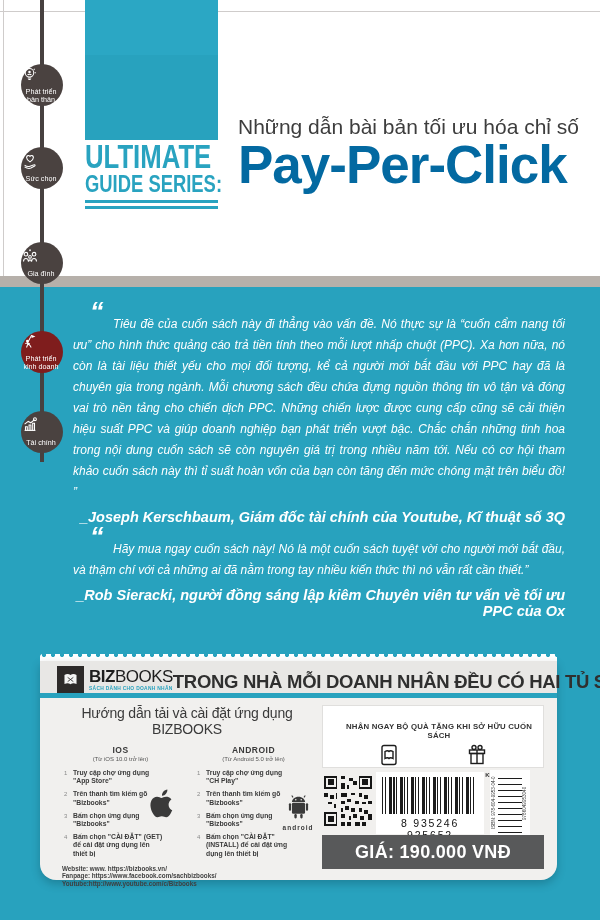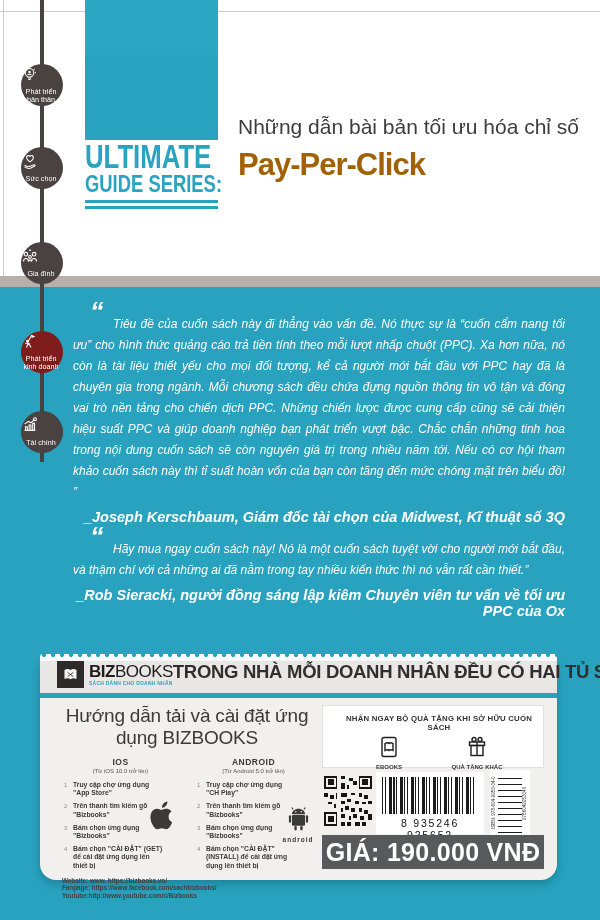--- a/index.html
+++ b/index.html
@@ -16,21 +16,21 @@
               background:linear-gradient(#2ba7c4 0 55px,#28a2be 55px);}
   .series{position:absolute;left:85px;top:142px;width:140px;color:#29a3c0;}
   .series .l1{font-size:33px;font-weight:800;line-height:29px;white-space:nowrap;
               transform:scaleX(.78);transform-origin:0 0;}
   .series .l2{font-size:23px;font-weight:800;line-height:26px;white-space:nowrap;
               transform:scaleX(.80);transform-origin:0 0;}
   .series .rule{width:133px;height:3px;background:#29a3c0;margin-top:3px;}
   
   .title{position:absolute;left:238px;top:114px;color:#3d3d3d;}
   .title .t1{font-size:21px;line-height:26px;font-weight:500;}
-  .title .t2{font-size:31px;line-height:50px;font-weight:800;color:#a16207;letter-spacing:-1px;}
+  .title .t2{font-size:53px;line-height:50px;font-weight:800;color:#0369a1;letter-spacing:-1px;}
   .title .t3{font-size:21px;line-height:26px;font-weight:500;}
   
   .timeline{position:absolute;left:40px;top:0;width:4px;height:462px;background:#474140;}
   .cat{position:absolute;left:21px;width:42px;height:42px;border-radius:50%;background:#4a4240;
        color:#fff;display:flex;flex-direction:column;align-items:flex-start;justify-content:center;
        text-align:center;}
   .cat.red{background:#7f1d1d;}
   .cat svg{flex:none;}
   .cat .lbl{font-size:7.2px;line-height:8.2px;margin-top:1px;width:40px;}
   
@@ -39,69 +39,69 @@
   .quote p{margin:14px 0 0;font-size:12px;line-height:21px;text-align:justify;text-indent:40px;}
   .quote .attr{text-align:right;font-size:14.5px;margin-top:6px;font-weight:600;}
   .q1{top:300px;} .q2{top:525px;}
   
   .perf{position:absolute;left:40px;top:654px;width:517px;height:7px;background:#fff;
         background-image:radial-gradient(circle at 4px 1px,#28a2be 1.8px,rgba(0,0,0,0) 2.3px);
         background-size:9px 7px;border-radius:3px 3px 0 0;}
   .card{position:absolute;left:40px;top:661px;width:517px;height:219px;background:#f1f0ee;
         border-radius:0 0 16px 16px;box-shadow:0 4px 8px rgba(0,40,50,.25);}
   .card-header{position:absolute;left:0;top:0;width:100%;height:32px;background:#e8e7e5;
-               display:flex;align-items:flex-start;}
+               display:flex;align-items:flex-end;}
   .brand{margin-left:17px;display:flex;align-items:center;}
   .brand-icon{width:27px;height:27px;background:#2d2a29;display:flex;align-items:center;justify-content:center;}
   .brand-text{margin-left:5px;}
   .brand-name{font-size:17px;line-height:16px;color:#1d1d1d;letter-spacing:-.5px;}
   .brand-name b{font-weight:800;} .brand-name span{font-weight:400;}
   .brand-tag{font-size:4.9px;color:#28a2be;font-weight:700;letter-spacing:.3px;margin-top:1px;}
   .slogan{flex:1;text-align:center;font-size:18.5px;font-weight:700;color:#2f2f2f;
           letter-spacing:-.3px;margin-right:10px;white-space:nowrap;}
   .teal-strip{position:absolute;left:0;top:32px;width:100%;height:5px;background:#28a2be;}
   
   .install{position:absolute;left:14px;top:44px;width:266px;}
-  .install-h{font-size:19px;font-weight:500;color:#3a3a3a;text-align:center;letter-spacing:-.2px;}
+  .install-h{font-size:14px;font-weight:500;color:#3a3a3a;text-align:center;letter-spacing:-.2px;}
   .platforms{display:flex;margin-top:8px;}
   .plat{width:133px;position:relative;}
   .plat-name{text-align:center;font-size:8.5px;font-weight:700;color:#3a3a3a;letter-spacing:.5px;}
   .plat-req{text-align:center;font-size:6px;color:#555;margin-top:1px;}
   .steps{margin-top:7px;margin-left:10px;}
   .step{display:flex;margin-bottom:4.5px;width:100px;}
   .step-n{flex:none;width:9px;font-size:6px;color:#8a8a8a;padding-top:1px;}
   .step-t{font-size:6.8px;line-height:8.4px;color:#3a3a3a;font-weight:600;}
   .os-icon{position:absolute;text-align:center;color:#3a3a3a;}
   .plat.android .os-icon{left:92px;top:50px;width:38px;}
   .plat.ios .os-icon{left:88px;top:44px;width:38px;}
   .os-word{font-size:6.5px;font-weight:700;letter-spacing:1px;color:#3a3a3a;margin-top:1px;}
   .links{margin-top:2px;margin-left:8px;}
   .link{font-size:6.3px;line-height:7.8px;color:#3f3f3f;font-weight:600;}
   .app-tagline{margin-left:8px;margin-top:7px;font-size:11.8px;font-weight:700;color:#3a3a3a;
                letter-spacing:-.2px;white-space:nowrap;}
   
   .gift{position:absolute;left:282px;top:44px;width:222px;height:63px;background:#fff;
         border:1px solid #e0dfdd;box-sizing:border-box;text-align:center;}
-  .gift-h{font-size:7.8px;font-weight:700;color:#333;margin-top:8px;letter-spacing:.2px;padding-left:12px;}
+  .gift-h{font-size:7.8px;font-weight:700;color:#333;margin-top:16px;letter-spacing:.2px;padding-left:12px;}
   .gift-items{display:flex;justify-content:center;gap:26px;margin-top:4px;}
   .gift-item{display:flex;flex-direction:column;align-items:center;width:62px;}
   .gift-lbl{font-size:6px;font-weight:700;color:#333;margin-top:2px;line-height:7px;}
   .qr{position:absolute;left:284px;top:114px;width:48px;height:53px;}
   .ean{position:absolute;left:336px;top:111px;width:108px;height:62px;background:#fff;}
   .ean-bars{margin:5px 6px 0;height:37px;
             background:repeating-linear-gradient(90deg,#1c1c1c 0 1.5px,#fff 1.5px 3px,#1c1c1c 3px 4px,#fff 4px 7.5px,#1c1c1c 7.5px 10px,#fff 10px 11px);}
   .ean-num{text-align:center;font-size:10.5px;color:#111;margin-top:3px;letter-spacing:1.8px;font-weight:500;}
   .isbn{position:absolute;left:450px;top:109px;width:40px;height:66px;background:#fff;display:flex;
         box-sizing:border-box;padding:2px 1px;}
   .isbn-l,.isbn-n{writing-mode:vertical-rl;transform:rotate(180deg);font-size:4.6px;color:#333;
                   width:7px;text-align:center;}
   .isbn-bars{flex:1;margin:1px 0;
              background:repeating-linear-gradient(0deg,#1c1c1c 0 1.2px,#fff 1.2px 2.6px,#1c1c1c 2.6px 3.4px,#fff 3.4px 6px);}
   .price{position:absolute;left:282px;top:174px;width:222px;height:34px;background:#58595a;color:#fff;
-         display:flex;align-items:center;justify-content:center;font-size:25px;font-weight:700;letter-spacing:.3px;}
+         display:flex;align-items:center;justify-content:center;font-size:18px;font-weight:700;letter-spacing:.3px;}
 </style>
 </head>
 <body>
 
 <div class="cover">
 
   <div class="teal-area"></div>
   <div class="gray-band"></div>
   <div class="hairline-h"></div>
   <div class="hairline-v"></div>
@@ -173,21 +173,21 @@
         <path d="M4 9l4-3 3 1.5 4-3.5"></path>
           <circle cx="15.5" cy="3.5" r="1.6"></circle>
       </svg>
     </span>
     <div class="lbl">Tài chính</div>
   </div>
 
   <div class="quote q1">
     <span class="qmark">“</span>
     <p>Tiêu đề của cuốn sách này đi thẳng vào vấn đề. Nó thực sự là “cuốn cẩm nang tối ưu” cho hình thức quảng cáo trả tiền tính theo mỗi lượt nhấp chuột (PPC). Xa hơn nữa, nó còn là tài liệu thiết yếu cho mọi đối tượng, kể cả người mới bắt đầu với PPC hay đã là chuyên gia trong ngành. Mỗi chương sách đều chứa đựng nguồn thông tin vô tận và đóng vai trò nền tảng cho chiến dịch PPC. Những chiến lược được cung cấp cũng sẽ cải thiện hiệu suất PPC và giúp doanh nghiệp bạn phát triển vượt bậc. Chắc chắn những tinh hoa trong nội dung cuốn sách sẽ còn nguyên giá trị trong nhiều năm tới. Nếu có cơ hội tham khảo cuốn sách này thì tỉ suất hoàn vốn của bạn còn tăng đến mức chóng mặt trên biểu đồ! ”</p>
-    <div class="attr">_Joseph Kerschbaum, Giám đốc tài chọn của Midwest, Kĩ thuật số 3Q</div>
+    <div class="attr">_Joseph Kerschbaum, Giám đốc tài chính của Youtube, Kĩ thuật số 3Q</div>
   </div>
   <div class="quote q2">
     <span class="qmark">“</span>
     <p>Hãy mua ngay cuốn sách này! Nó là một cuốn sách tuyệt vời cho người mới bắt đầu, và thậm chí với cả những ai đã nằm trong tay nhiều kiến thức thì nó vẫn rất cần thiết.”</p>
     <div class="attr">_Rob Sieracki, người đồng sáng lập kiêm Chuyên viên tư vấn về tối ưu PPC của Ox</div>
   </div>
 
   <div class="perf"></div>
   <div class="card">
     <div class="card-header">

